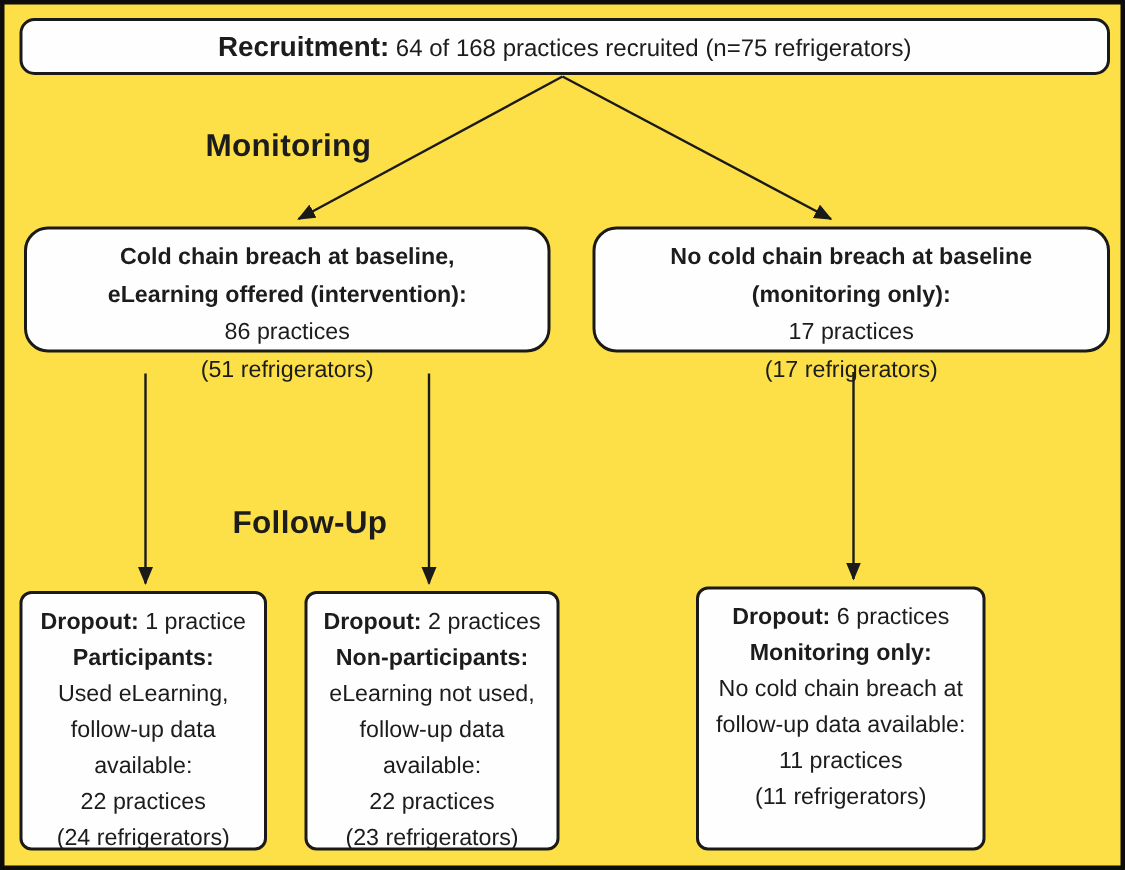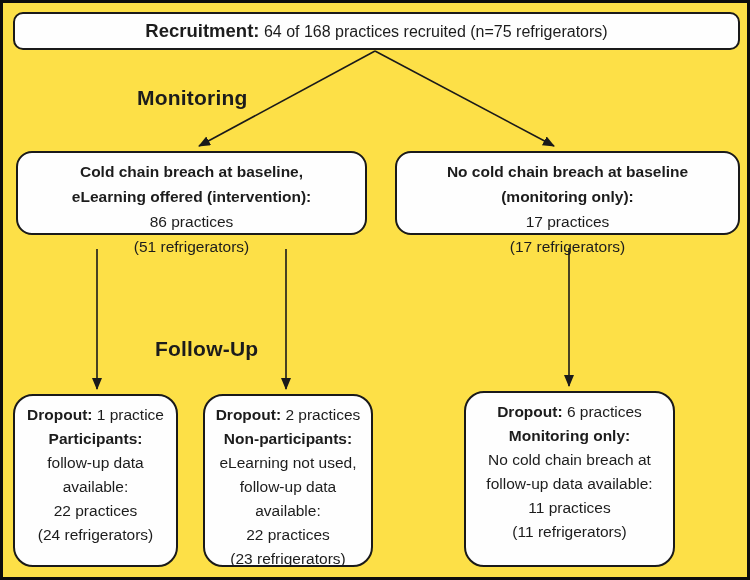--- a/index.html
+++ b/index.html
@@ -59,27 +59,27 @@
   .alloc-box {
     top: 148px;
     height: 84px;
     border-radius: 16px;
     padding-top: 6px;
   }
   .alloc-left  { left: 13px;  width: 351px; }
   .alloc-right { left: 392px; width: 345px; }
   
   .fu-box {
-    border-radius: 20px;
+    border-radius: 8px;
     padding-top: 7px;
   }
   .fu-box .line { line-height: 24px; }
   .fu-left   { left: 10px;  top: 391px; width: 165px; height: 173px; }
   .fu-mid    { left: 200px; top: 391px; width: 170px; height: 173px; }
-  .fu-right  { left: 461px; top: 388px; width: 211px; height: 176px; }
+  .fu-right  { left: 461px; top: 388px; width: 193px; height: 176px; }
 </style>
 </head>
 <body>
 
 <div class="frame">
 
   <svg class="arrows" viewBox="0 0 750 580" xmlns="http://www.w3.org/2000/svg">
     <defs>
       <marker id="ah" markerUnits="userSpaceOnUse" markerWidth="14" markerHeight="12" refX="11" refY="5" orient="auto">
         <path d="M0,0 L12,5 L0,10 Z" fill="#1a1a1a"></path>
@@ -109,20 +109,21 @@
   <div class="box alloc-box alloc-right">
     <div class="line bold">No cold chain breach at baseline</div>
     <div class="line bold">(monitoring only):</div>
     <div class="line">17 practices</div>
     <div class="line">(17 refrigerators)</div>
   </div>
 
   <div class="box fu-box fu-left">
     <div class="line"><b>Dropout:</b><span> 1 practice</span></div>
     <div class="line bold">Participants:</div>
+    <div class="line">Used eLearning,</div>
     <div class="line">follow-up data</div>
     <div class="line">available:</div>
     <div class="line">22 practices</div>
     <div class="line">(24 refrigerators)</div>
   </div>
 
   <div class="box fu-box fu-mid">
     <div class="line"><b>Dropout:</b><span> 2 practices</span></div>
     <div class="line bold">Non-participants:</div>
     <div class="line">eLearning not used,</div>

